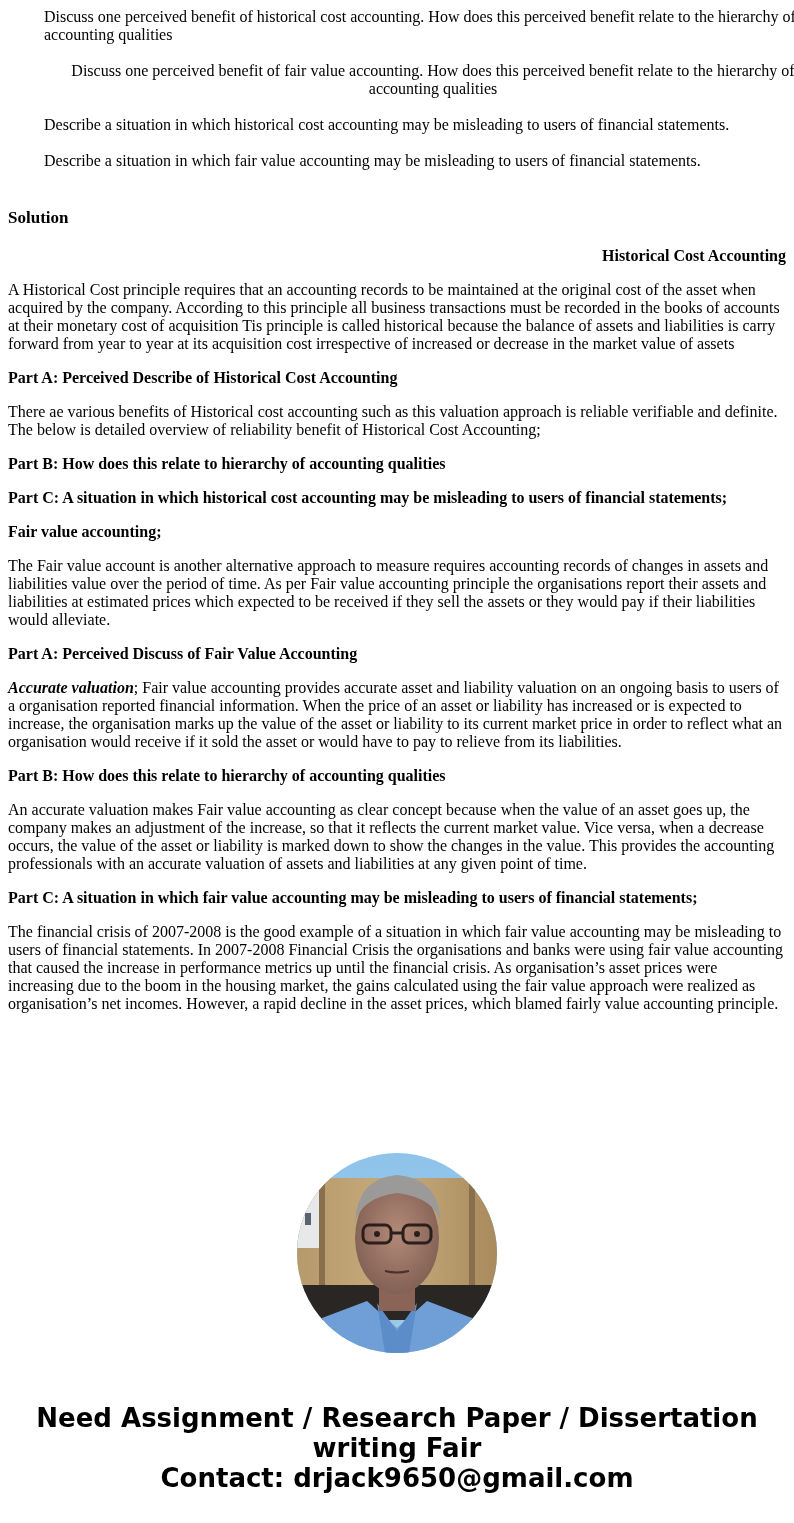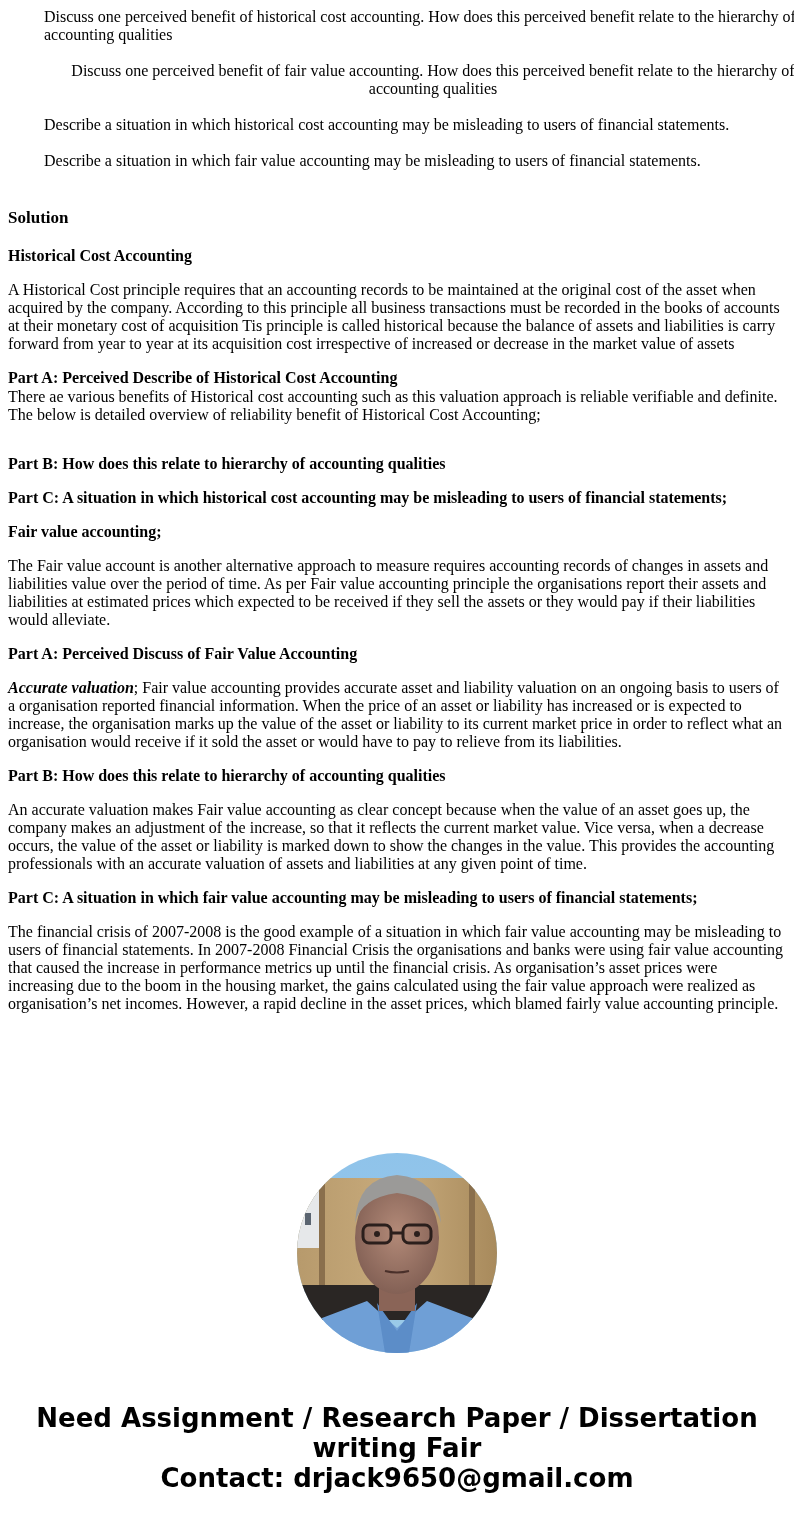--- a/index.html
+++ b/index.html
@@ -75,25 +75,25 @@
 
 <div class="content">
 
   <p class="q" style="top:8px;">Discuss one perceived benefit of historical cost accounting. How does this perceived benefit relate to the hierarchy of accounting qualities</p>
   <p class="q" style="top:62px;text-align:center;">Discuss one perceived benefit of fair value accounting. How does this perceived benefit relate to the hierarchy of accounting qualities</p>
   <p class="q" style="top:116px;">Describe a situation in which historical cost accounting may be misleading to users of financial statements.</p>
   <p class="q" style="top:152px;">Describe a situation in which fair value accounting may be misleading to users of financial statements.</p>
 
   <h3 class="solution" style="top:207px;">Solution</h3>
 
-  <p class="abs bold" style="top:247px;">Historical Cost Accounting</p>
+  <p class="abs bold" style="top:247px;text-align:right;">Historical Cost Accounting</p>
   <p class="abs" style="top:281px;">A Historical Cost principle requires that an accounting records to be maintained at the original cost of the asset when acquired by the company. According to this principle all business transactions must be recorded in the books of accounts at their monetary cost of acquisition Tis principle is called historical because the balance of assets and liabilities is carry forward from year to year at its acquisition cost irrespective of increased or decrease in the market value of assets</p>
 
   <p class="abs bold" style="top:369px;">Part A: Perceived Describe of Historical Cost Accounting</p>
-  <p class="abs" style="top:388px;">There ae various benefits of Historical cost accounting such as this valuation approach is reliable verifiable and definite. The below is detailed overview of reliability benefit of Historical Cost Accounting;</p>
+  <p class="abs" style="top:403px;">There ae various benefits of Historical cost accounting such as this valuation approach is reliable verifiable and definite. The below is detailed overview of reliability benefit of Historical Cost Accounting;</p>
 
   <p class="abs bold" style="top:455px;">Part B: How does this relate to hierarchy of accounting qualities</p>
   <p class="abs bold" style="top:489px;">Part C: A situation in which historical cost accounting may be misleading to users of financial statements;</p>
 
   <p class="abs bold" style="top:523px;">Fair value accounting;</p>
   <p class="abs" style="top:557px;">The Fair value account is another alternative approach to measure requires accounting records of changes in assets and liabilities value over the period of time. As per Fair value accounting principle the organisations report their assets and liabilities at estimated prices which expected to be received if they sell the assets or they would pay if their liabilities would alleviate.</p>
 
   <p class="abs bold" style="top:645px;">Part A: Perceived Discuss of Fair Value Accounting</p>
   <p class="abs" style="top:679px;"><span class="bi">Accurate valuation</span><span>; Fair value accounting provides accurate asset and liability valuation on an ongoing basis to users of a organisation reported financial information. When the price of an asset or liability has increased or is expected to increase, the organisation marks up the value of the asset or liability to its current market price in order to reflect what an organisation would receive if it sold the asset or would have to pay to relieve from its liabilities.</span></p>
 

